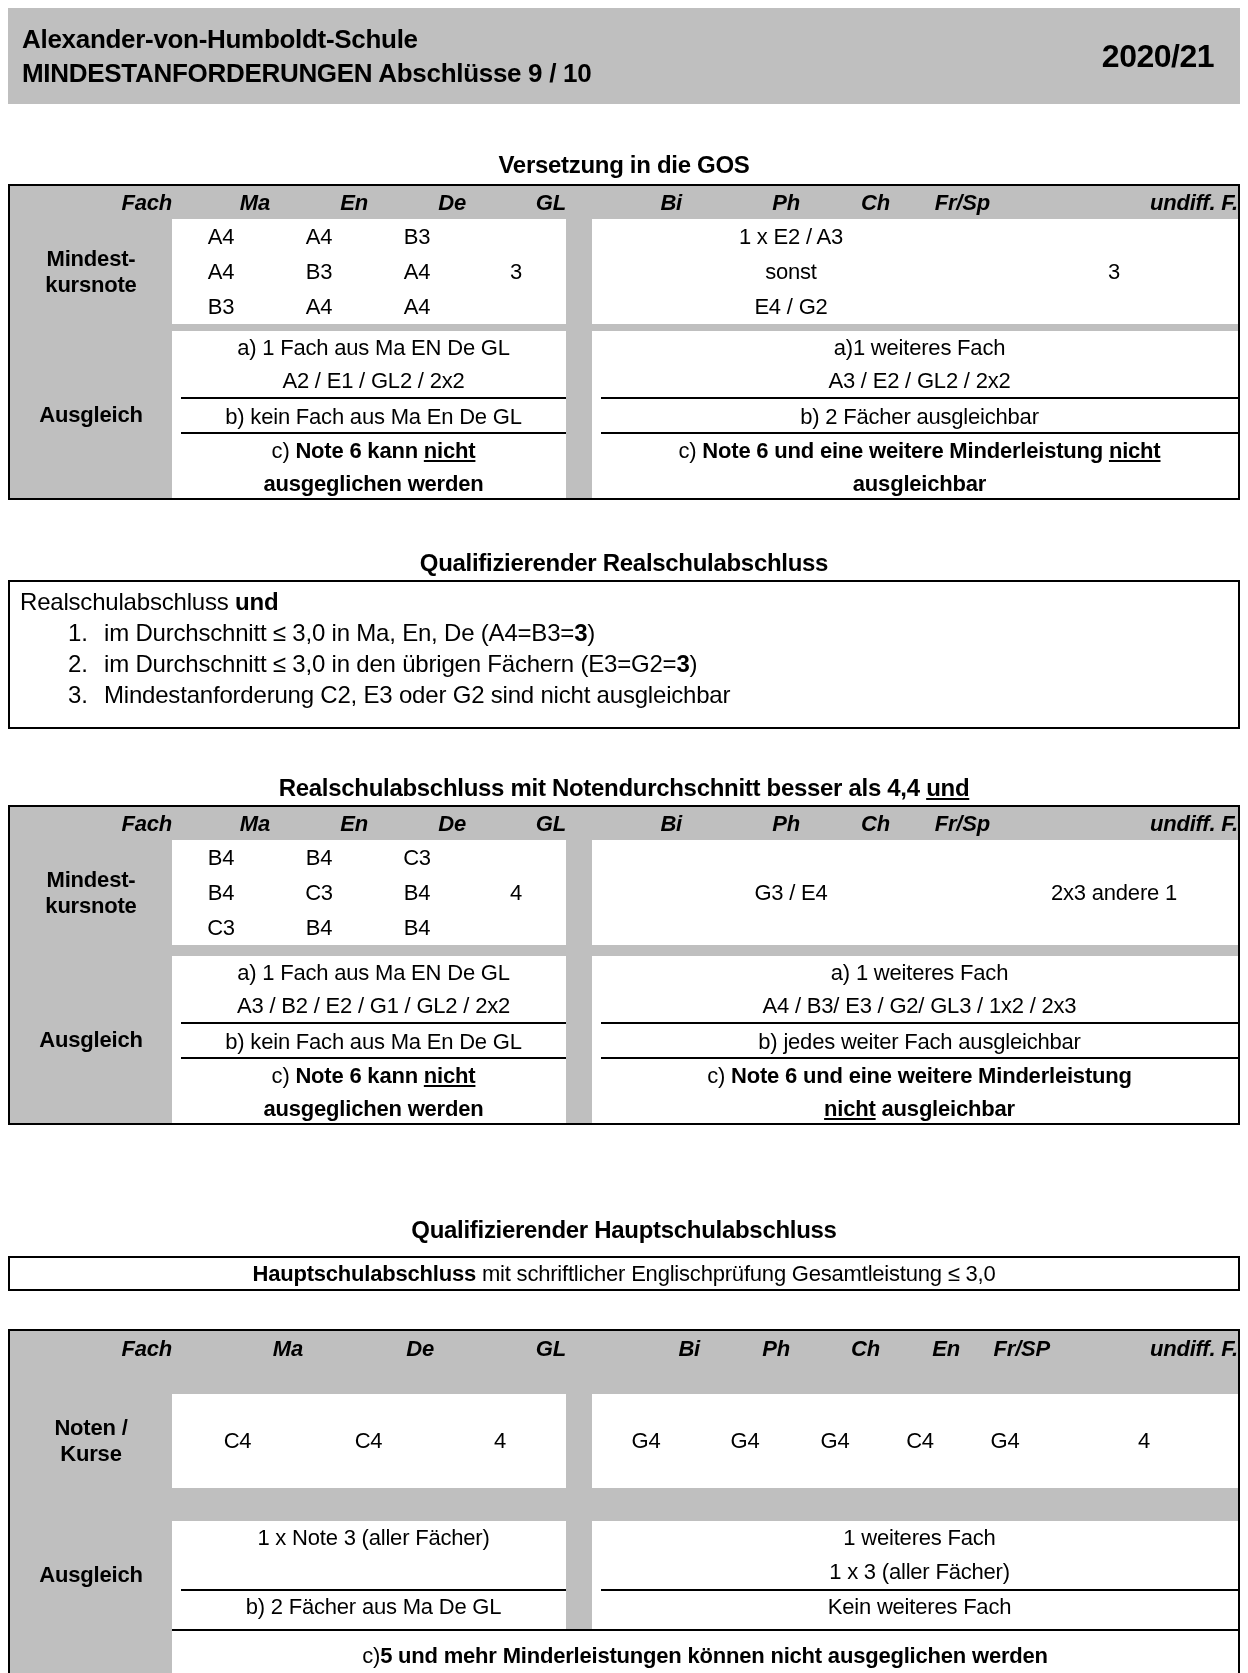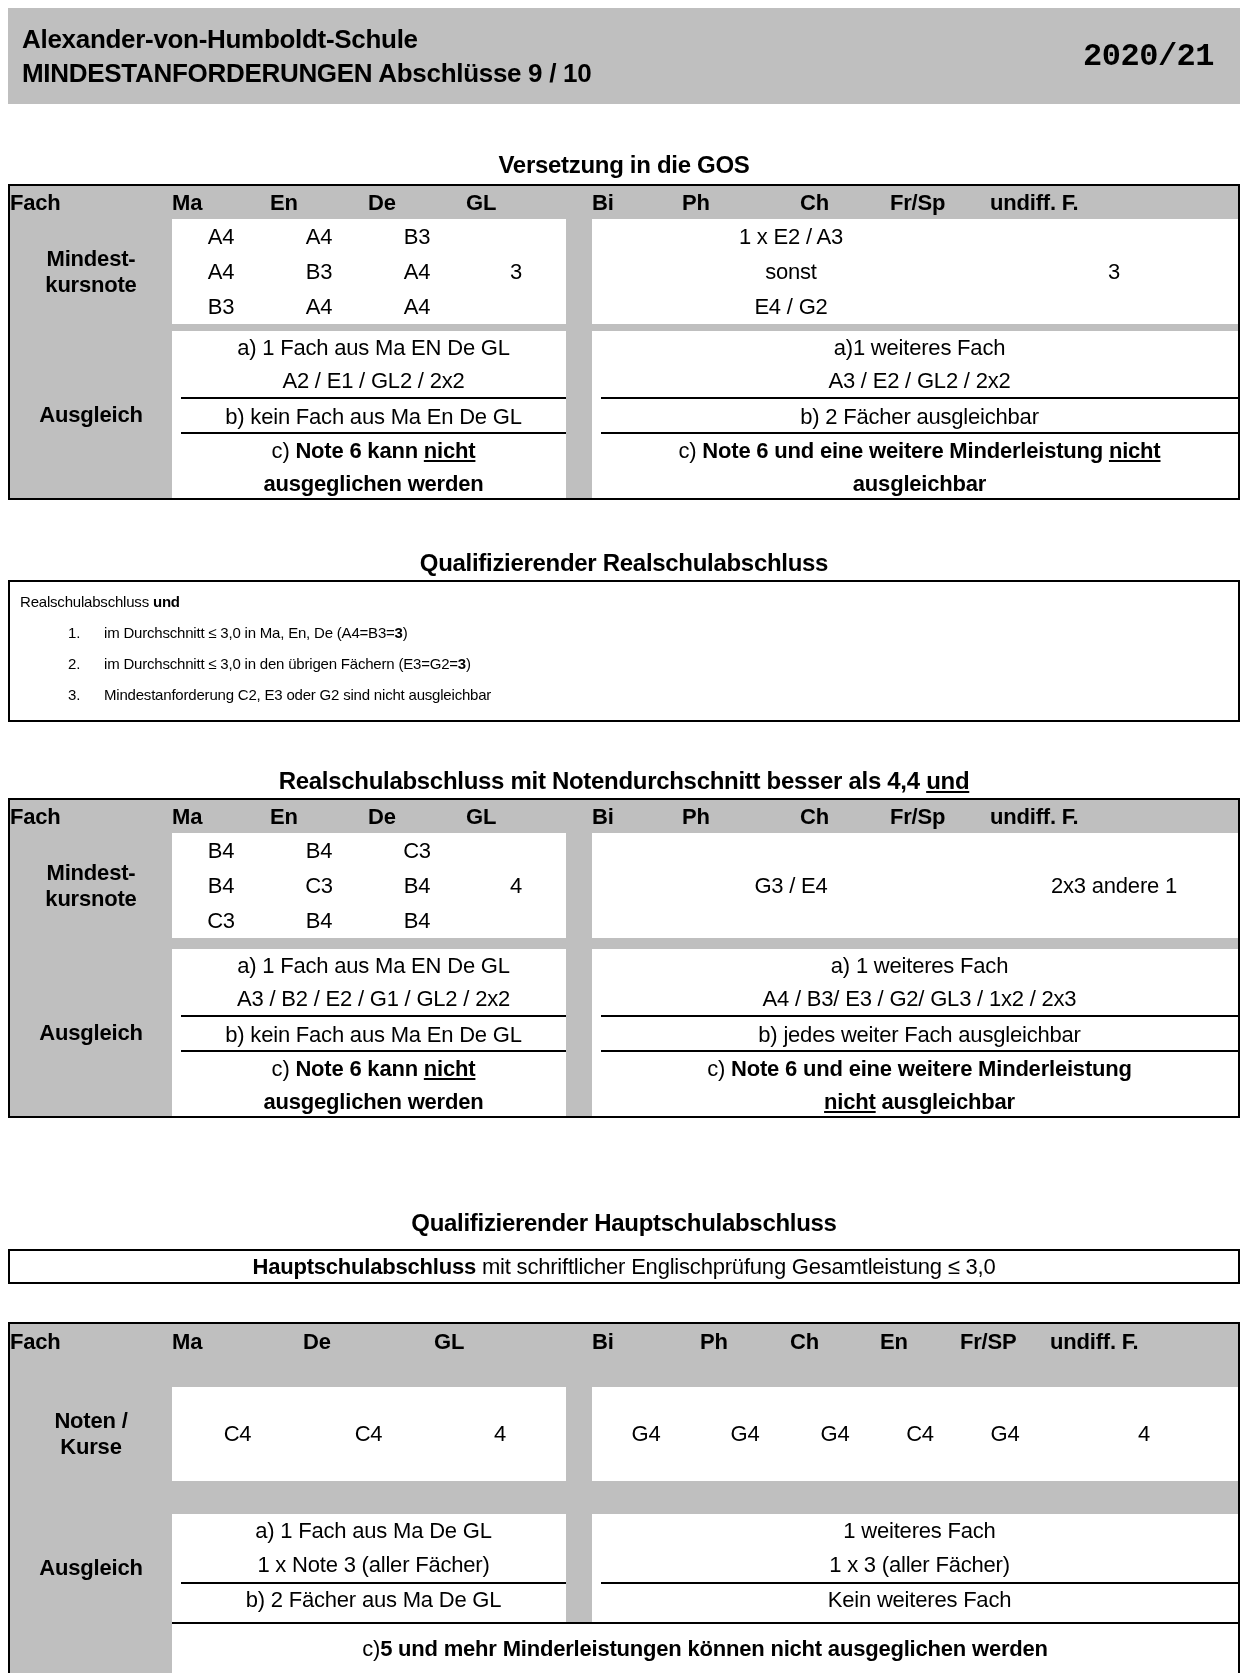--- a/index.html
+++ b/index.html
@@ -6,36 +6,36 @@
   body{width:1248px;height:1673px;overflow:hidden;
        font-family:"Liberation Sans",sans-serif;color:#000;-webkit-font-smoothing:antialiased;}
   .b{font-weight:bold}
   .u{text-decoration:underline}
 
   
   .doc-header{margin:8px 8px 0 8px;height:96px;background:#bfbfbf;
               display:flex;justify-content:space-between;align-items:center;
               padding:0 26px 0 14px;box-sizing:border-box;}
   .doc-header .titles{font-weight:bold;font-size:26px;line-height:34px;letter-spacing:-0.3px;}
-  .doc-header .year{font-weight:bold;font-size:32px;letter-spacing:-0.5px;font-family:Liberation Mono, monospace;}
+  .doc-header .year{font-weight:bold;font-size:32px;letter-spacing:-0.5px;}
 
   
   .sec-title{text-align:center;font-weight:bold;font-size:24px;line-height:30px;
              letter-spacing:-0.3px;width:1160px;}
   .t1{margin:46px auto 4px auto;}
   .t2{margin:48px auto 2px auto;}
   .t3{margin:44px auto 2px auto;}
   .t4{margin:90px auto 11px auto;}
 
   
   .gtable{margin:0 8px;border:2px solid #000;background:#bfbfbf;font-size:22px;letter-spacing:-0.2px;}
   .gt-head{display:grid;height:33px;align-items:center;font-weight:bold;}
   .gt-head.cols12{grid-template-columns:162px 98px 98px 98px 100px 26px 90px 118px 90px 100px 248px;}
   .gt-head.cols3{grid-template-columns:162px 131px 131px 132px 26px 108px 90px 90px 80px 90px 188px;height:35px;}
-  .gt-head span{text-align:left;}
+  .gt-head span{text-align:right;font-style:italic;}
 
   .band{display:grid;grid-template-columns:162px 394px 26px 646px;}
   .rowlabel{display:flex;flex-direction:column;align-items:center;justify-content:center;
             font-weight:bold;line-height:26px;}
   .panel{background:#fff;}
   .gapcol{background:#bfbfbf;}
 
   
   .vals12{height:82px;}
   .vals12 .panel.left{display:grid;grid-template-columns:98px 98px 98px 100px;}
@@ -59,21 +59,21 @@
   .subrow.c{height:66px;border-top:2px solid #000;box-sizing:border-box;}
   .subrow.a3{height:68px;line-height:34px;}
   .subrow.b3{height:40px;line-height:32px;border-top:2px solid #000;box-sizing:border-box;}
 
   .crow{display:grid;grid-template-columns:162px 1066px;}
   .crow .ccell{background:#fff;border-top:2px solid #000;height:51px;box-sizing:border-box;
                display:flex;align-items:center;justify-content:center;}
 
   
   .textbox{margin:0 8px;border:2px solid #000;background:#fff;box-sizing:border-box;}
-  .box-real{padding:4px 10px 10px 10px;font-size:15px;line-height:31px;letter-spacing:-0.2px;}
+  .box-real{padding:4px 10px 17px 10px;font-size:24px;line-height:31px;letter-spacing:-0.2px;}
   .box-real .li{display:flex;}
   .box-real .num{width:36px;margin-left:48px;}
   .box-haupt{height:35px;display:flex;align-items:center;justify-content:center;
              font-size:22px;letter-spacing:-0.2px;margin:0 8px;}
 </style>
 </head>
 <body>
 
 <div class="doc-header">
   <div class="titles">
@@ -300,21 +300,20 @@
       <div class="vcenter">4</div>
     </div>
   </div>
 
   <div class="spacer s3"></div>
 
   <div class="band aus">
     <div class="rowlabel">Ausgleich</div>
     <div class="panel">
       <div class="subrow a3">
-        <div>a) 1 Fach aus Ma De GL</div>
         <div>1 x Note 3 (aller Fächer)</div>
       </div>
       <div class="subrow b3">b) 2 Fächer aus Ma De GL</div>
     </div>
     <div class="gapcol"></div>
     <div class="panel">
       <div class="subrow a3">
         <div>1 weiteres Fach</div>
         <div>1 x 3 (aller Fächer)</div>
       </div>

